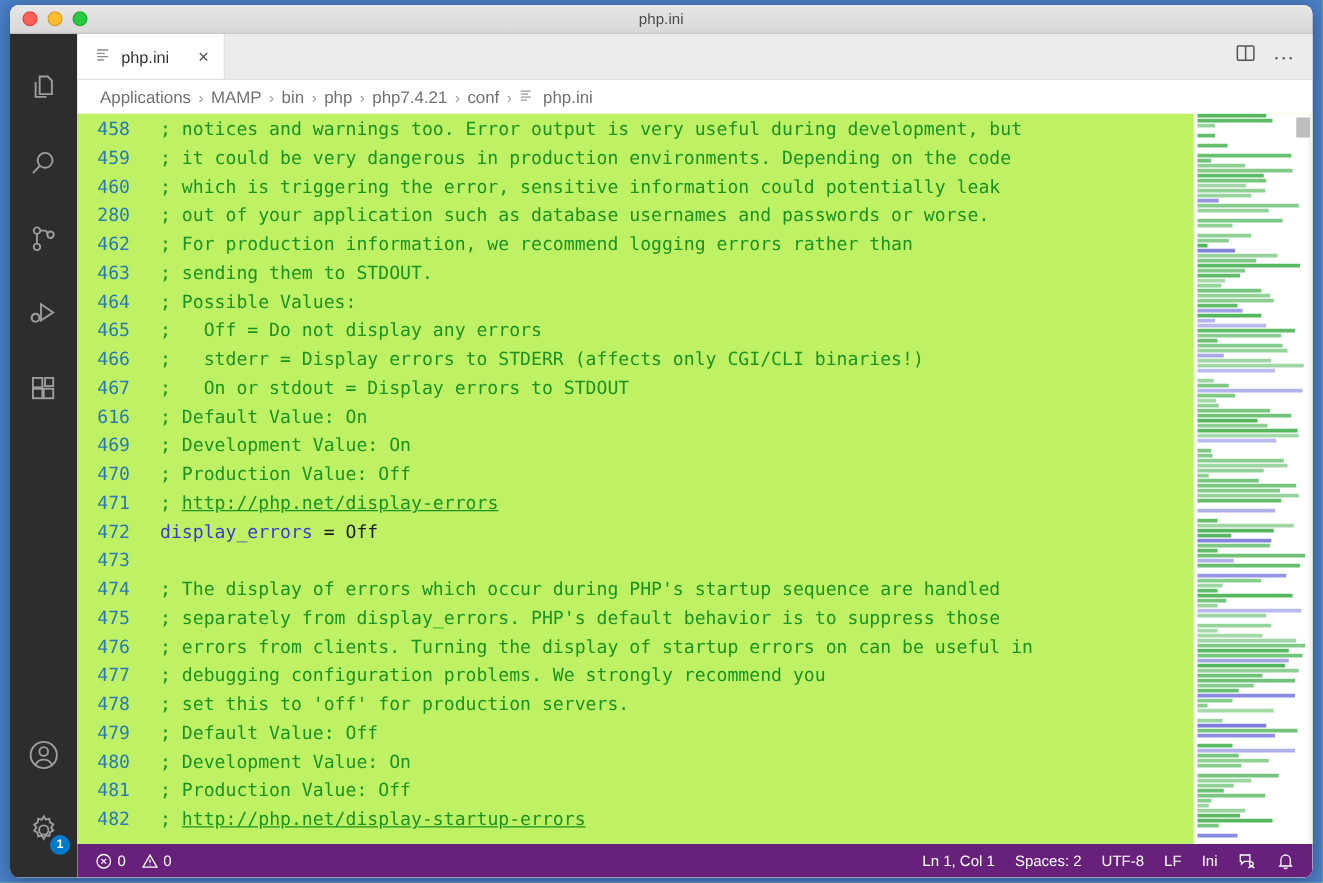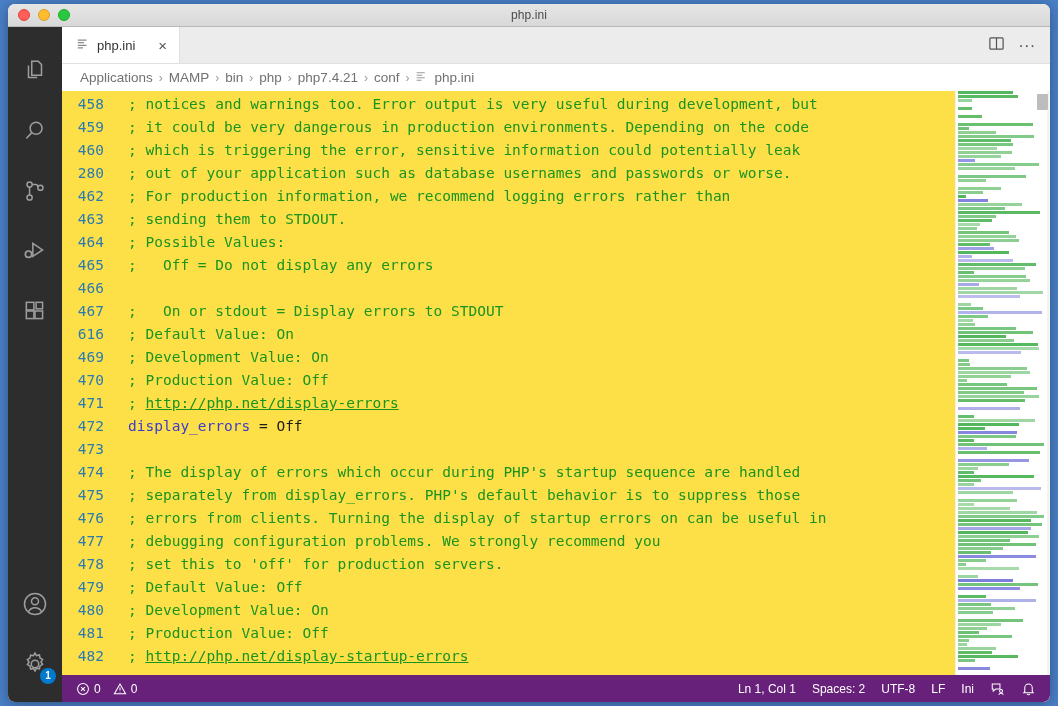--- a/index.html
+++ b/index.html
@@ -82,21 +82,21 @@
   
   .breadcrumb {
     height:27px; flex:0 0 27px; display:flex; align-items:center;
     padding-left:18px; gap:6px; font-size:13.5px; color:#717171;
     background:#fff;
   }
   .crumb-sep { color:#9b9b9b; font-size:12px; }
   .crumb-file { display:flex; align-items:center; gap:6px; }
 
   
-  .editorwrap { flex:1; display:flex; min-height:0; position:relative; background:#fde047; }
+  .editorwrap { flex:1; display:flex; min-height:0; position:relative; background:#bef264; }
   .editor {
     flex:1; position:relative; overflow:hidden;
     font-family:"DejaVu Sans Mono", monospace;
     font-size:14.5px; line-height:23px;
     padding-top:2px;
   }
   .line { display:flex; white-space:pre; height:23px; }
   .lineno {
     width:54px; flex:0 0 54px; text-align:right;
     color:#2b7ab0; padding-right:12px;
@@ -253,21 +253,21 @@
       <div class="editorwrap">
         <div class="editor" id="editor">
             <div class="line"><span class="lineno">458</span><span class="code"><span class="c-comment">; notices and warnings too. Error output is very useful during development, but</span></span></div>
             <div class="line"><span class="lineno">459</span><span class="code"><span class="c-comment">; it could be very dangerous in production environments. Depending on the code</span></span></div>
             <div class="line"><span class="lineno">460</span><span class="code"><span class="c-comment">; which is triggering the error, sensitive information could potentially leak</span></span></div>
             <div class="line"><span class="lineno">280</span><span class="code"><span class="c-comment">; out of your application such as database usernames and passwords or worse.</span></span></div>
             <div class="line"><span class="lineno">462</span><span class="code"><span class="c-comment">; For production information, we recommend logging errors rather than</span></span></div>
             <div class="line"><span class="lineno">463</span><span class="code"><span class="c-comment">; sending them to STDOUT.</span></span></div>
             <div class="line"><span class="lineno">464</span><span class="code"><span class="c-comment">; Possible Values:</span></span></div>
             <div class="line"><span class="lineno">465</span><span class="code"><span class="c-comment">;   Off = Do not display any errors</span></span></div>
-            <div class="line"><span class="lineno">466</span></div>
+            <div class="line"><span class="lineno">466</span><span class="code"><span class="c-comment">;   stderr = Display errors to STDERR (affects only CGI/CLI binaries!)</span></span></div>
             <div class="line"><span class="lineno">467</span><span class="code"><span class="c-comment">;   On or stdout = Display errors to STDOUT</span></span></div>
             <div class="line"><span class="lineno">616</span><span class="code"><span class="c-comment">; Default Value: On</span></span></div>
             <div class="line"><span class="lineno">469</span><span class="code"><span class="c-comment">; Development Value: On</span></span></div>
             <div class="line"><span class="lineno">470</span><span class="code"><span class="c-comment">; Production Value: Off</span></span></div>
             <div class="line"><span class="lineno">471</span><span class="code"><span class="c-comment">; </span><span class="c-link">http://php.net/display-errors</span></span></div>
             <div class="line"><span class="lineno">472</span><span class="code"><span class="c-key">display_errors</span><span class="c-plain"> = Off</span></span></div>
             <div class="line"><span class="lineno">473</span><span class="code"><span class="c-plain"></span></span></div>
             <div class="line"><span class="lineno">474</span><span class="code"><span class="c-comment">; The display of errors which occur during PHP's startup sequence are handled</span></span></div>
             <div class="line"><span class="lineno">475</span><span class="code"><span class="c-comment">; separately from display_errors. PHP's default behavior is to suppress those</span></span></div>
             <div class="line"><span class="lineno">476</span><span class="code"><span class="c-comment">; errors from clients. Turning the display of startup errors on can be useful in</span></span></div>

